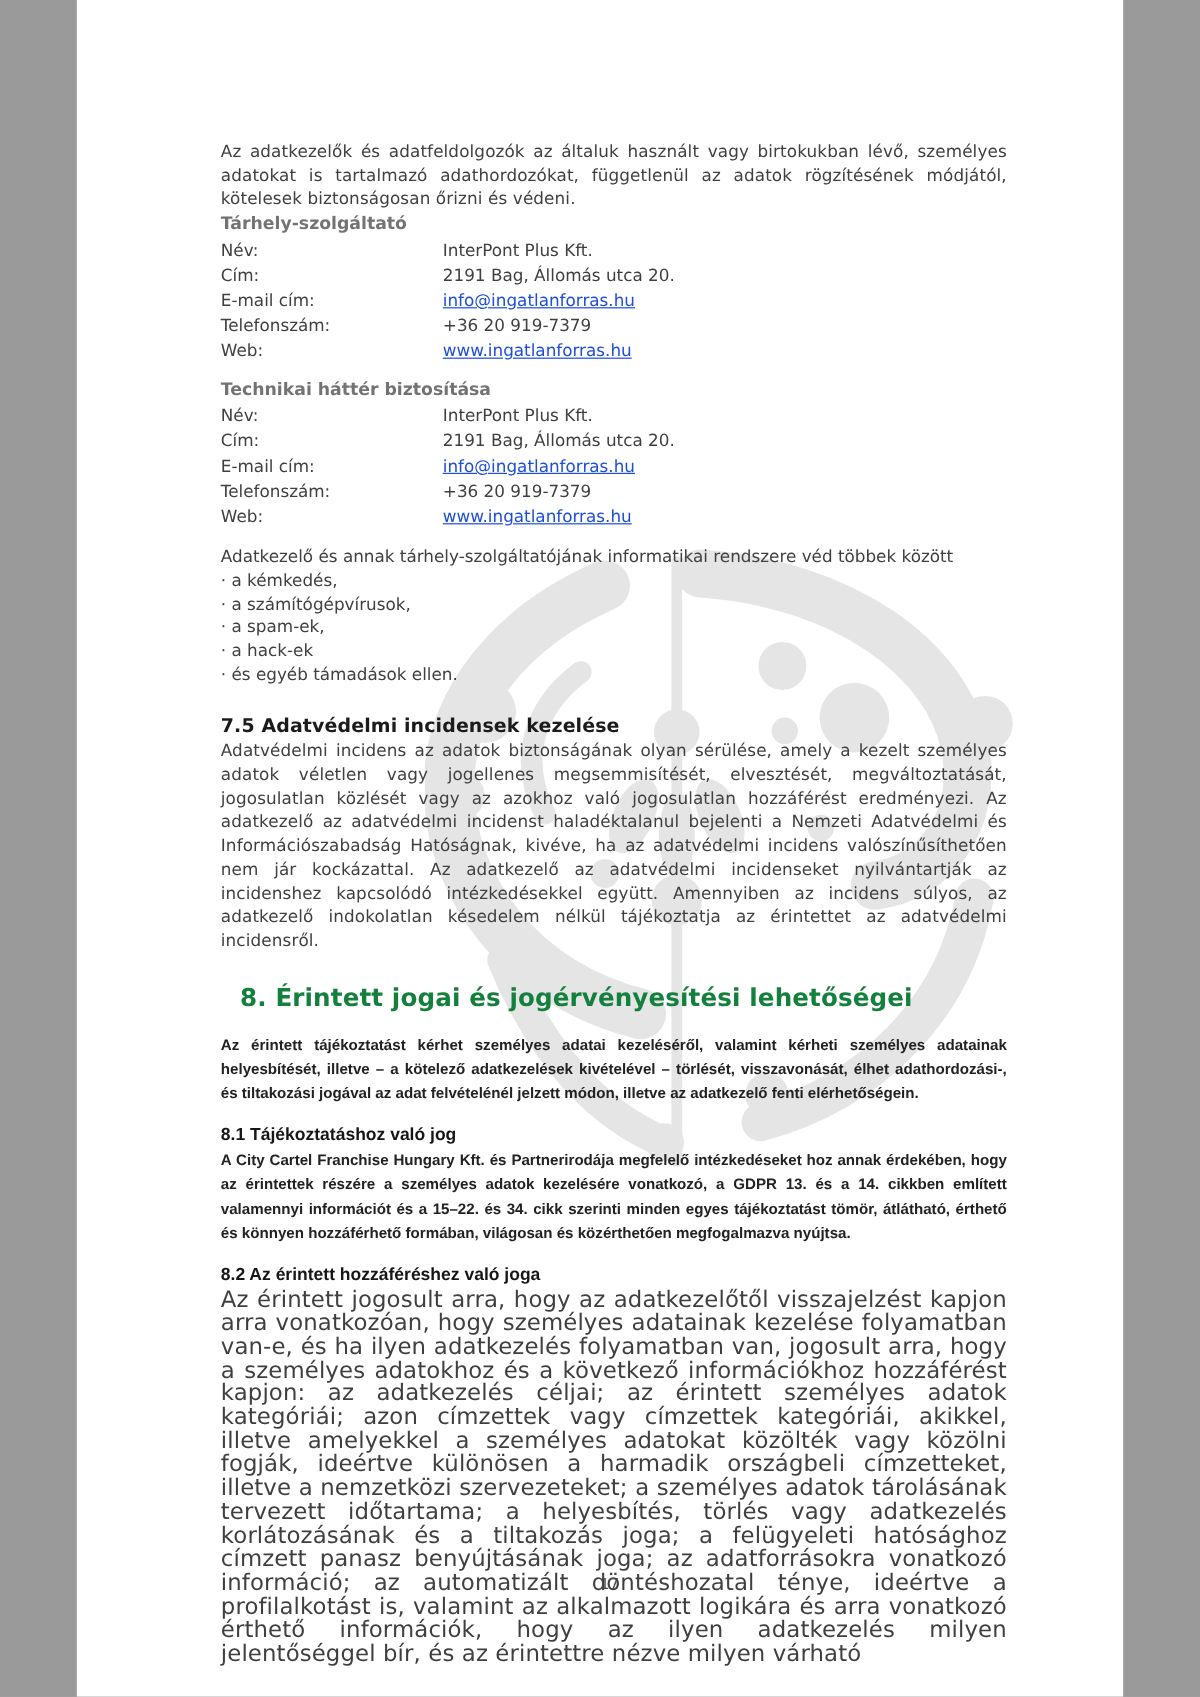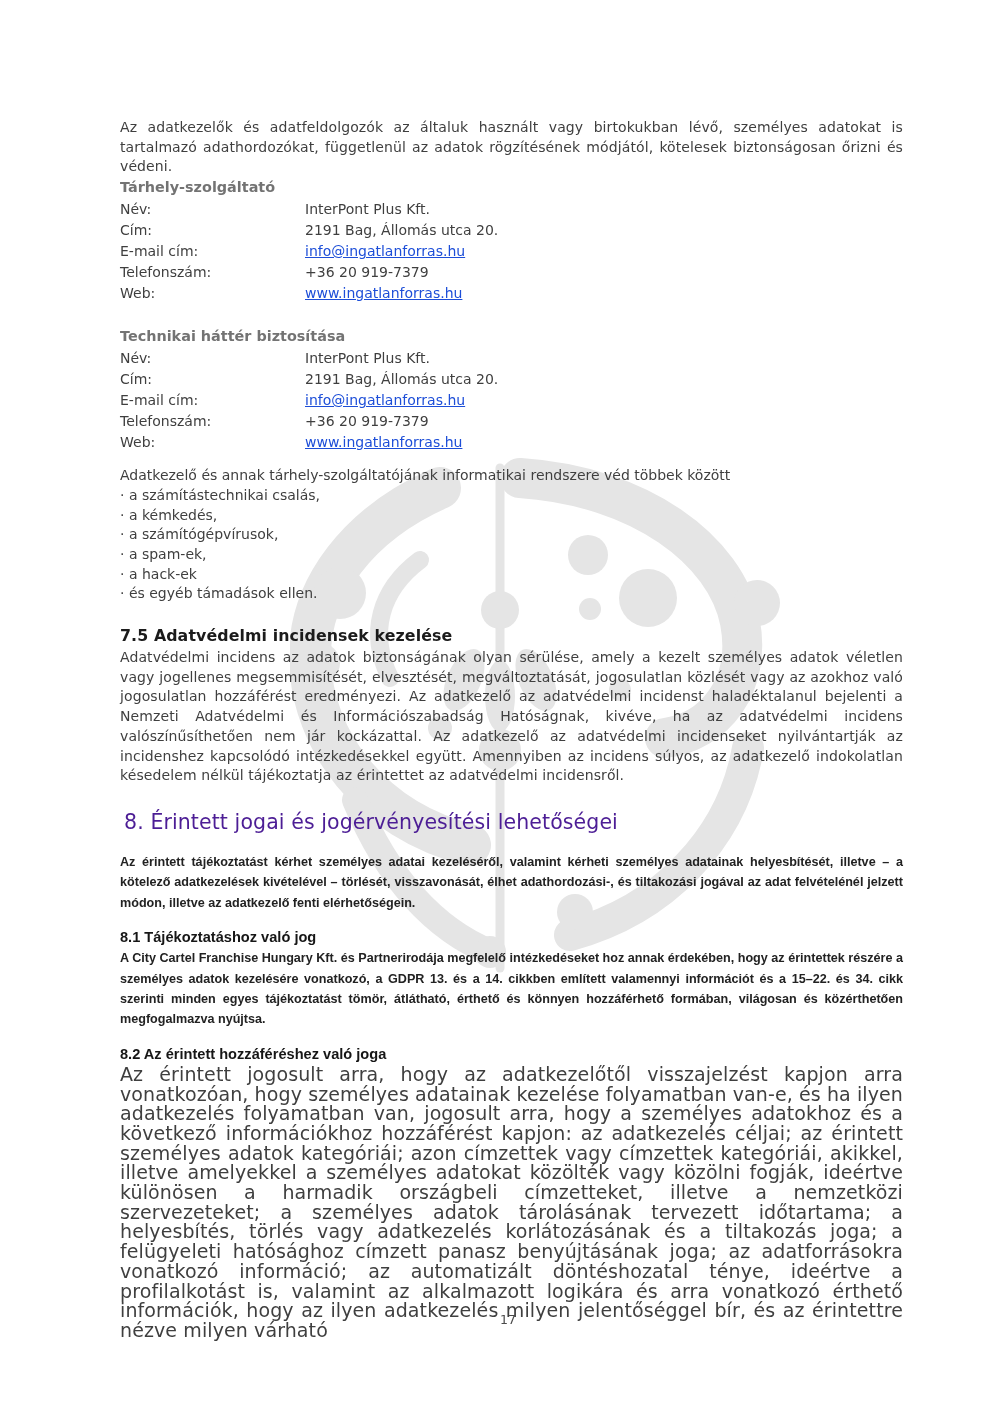--- a/index.html
+++ b/index.html
@@ -1,18 +1,18 @@
 <!DOCTYPE html>
 <html><head>
 <meta charset="utf-8">
 <style>
   html,body{margin:0;padding:0;background:#9a9a9a;}
   .page{
     position:relative;
-    width:1000px;height:1414px;
+    width:872px;height:1414px;
     margin:0 auto;
     background:#ffffff;
     overflow:hidden;
     font-family:"DejaVu Sans",sans-serif;
   }
   .watermark{
     position:absolute;
     left:290px;top:428px;
     width:500px;height:560px;
     z-index:0;
@@ -32,43 +32,43 @@
     margin:25px 0 2px 0;
     font-size:15.8px;line-height:21px;
     font-weight:bold;color:#1b1b1b;
     letter-spacing:0.1px;
   }
   .h-sub{
     margin:0;
     font-size:14.4px;line-height:20px;
     font-weight:bold;color:#737373;
   }
-  .h-sub.spaced{margin-top:22px;}
+  .h-sub.spaced{margin-top:11px;}
   .contact-table{
     margin:2px 0 0 0;
     display:grid;
     grid-template-columns:185px 1fr;
     font-size:14px;line-height:21px;
     color:#3f3f3f;
   }
   .contact-table .value.link{
     text-decoration:underline;
     color:#1d4ed8;
   }
   .prot-par{
     margin:13px 0 0 0;
     font-size:14px;line-height:19.7px;
     color:#3f3f3f;
   }
   .prot-list{margin:0;font-size:14px;line-height:19.7px;color:#3f3f3f;}
   .h-75{margin:21px 0 2px 0;}
   .h-big{
-    margin:23px 0 0 4px;
+    margin:23px 0 0 16px;
     font-size:20.5px;line-height:26px;
-    font-weight:normal;color:#4c1d95;
+    font-weight:bold;color:#15803d;
     letter-spacing:0.1px;
   }
   .cond{
     font-family:"Liberation Sans",sans-serif;
     font-weight:bold;
     font-size:12.6px;line-height:20.4px;
     color:#222222;
     text-align:justify;
     margin:17px 0 0 0;
   }
@@ -156,21 +156,20 @@
       <div class="label">E-mail cím:</div>
       <div class="value link">info@ingatlanforras.hu</div>
       <div class="label">Telefonszám:</div>
       <div class="value">+36 20 919-7379</div>
       <div class="label">Web:</div>
       <div class="value link">www.ingatlanforras.hu</div>
     </div>
 
     <p class="prot-par">Adatkezelő és annak tárhely-szolgáltatójának informatikai rendszere véd többek között</p>
     <div class="prot-list">
-      <div>· a számítástechnikai csalás,</div>
       <div>· a kémkedés,</div>
       <div>· a számítógépvírusok,</div>
       <div>· a spam-ek,</div>
       <div>· a hack-ek</div>
       <div>· és egyéb támadások ellen.</div>
     </div>
 
     <h2 class="h-section h-75">7.5 Adatvédelmi incidensek kezelése</h2>
     <p class="body-par">Adatvédelmi incidens az adatok biztonságának olyan sérülése, amely a kezelt személyes adatok véletlen vagy jogellenes megsemmisítését, elvesztését, megváltoztatását, jogosulatlan közlését vagy az azokhoz való jogosulatlan hozzáférést eredményezi. Az adatkezelő az adatvédelmi incidenst haladéktalanul bejelenti a Nemzeti Adatvédelmi és Információszabadság Hatóságnak, kivéve, ha az adatvédelmi incidens valószínűsíthetően nem jár kockázattal. Az adatkezelő az adatvédelmi incidenseket nyilvántartják az incidenshez kapcsolódó intézkedésekkel együtt. Amennyiben az incidens súlyos, az adatkezelő indokolatlan késedelem nélkül tájékoztatja az érintettet az adatvédelmi incidensről.</p>
 

